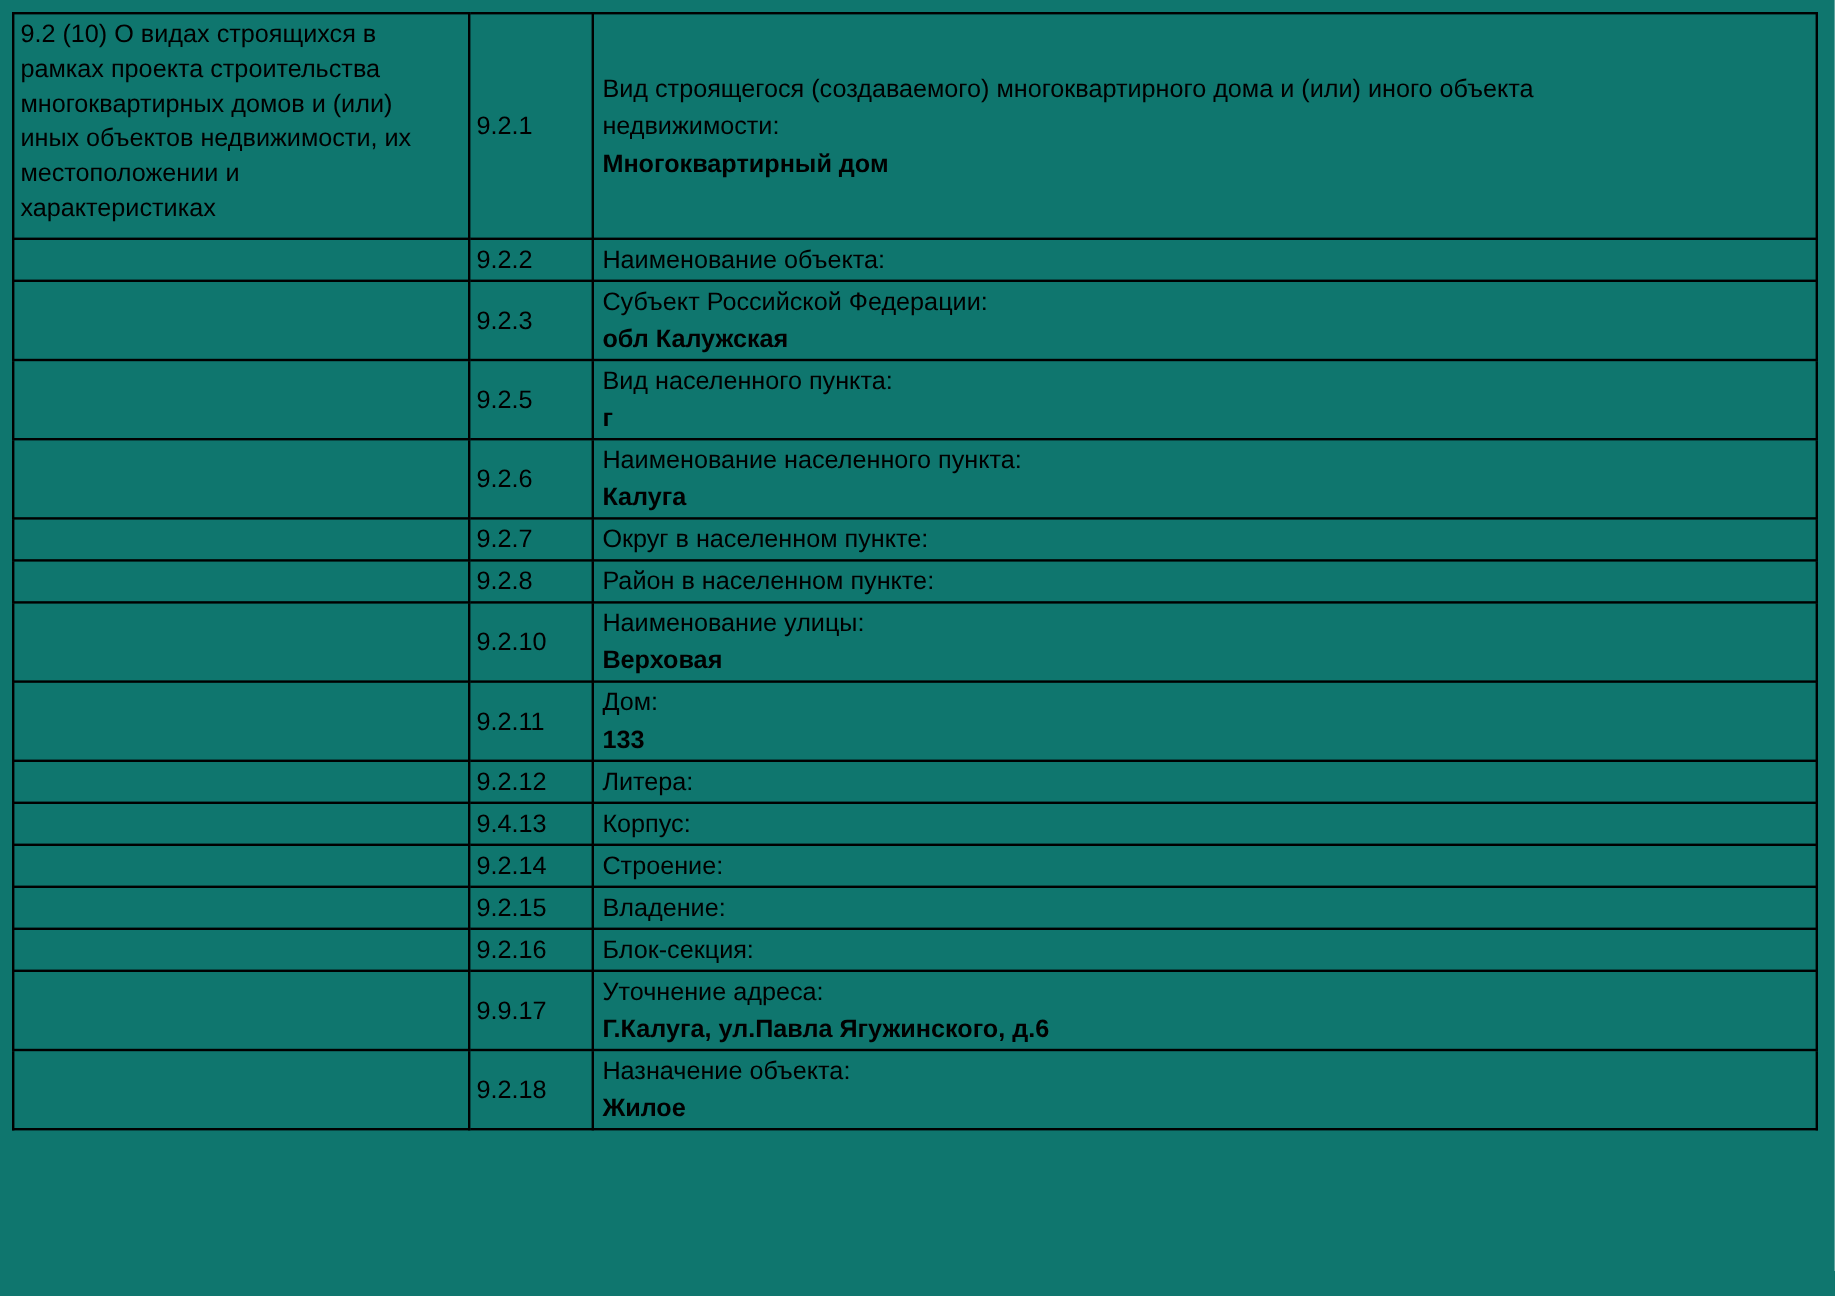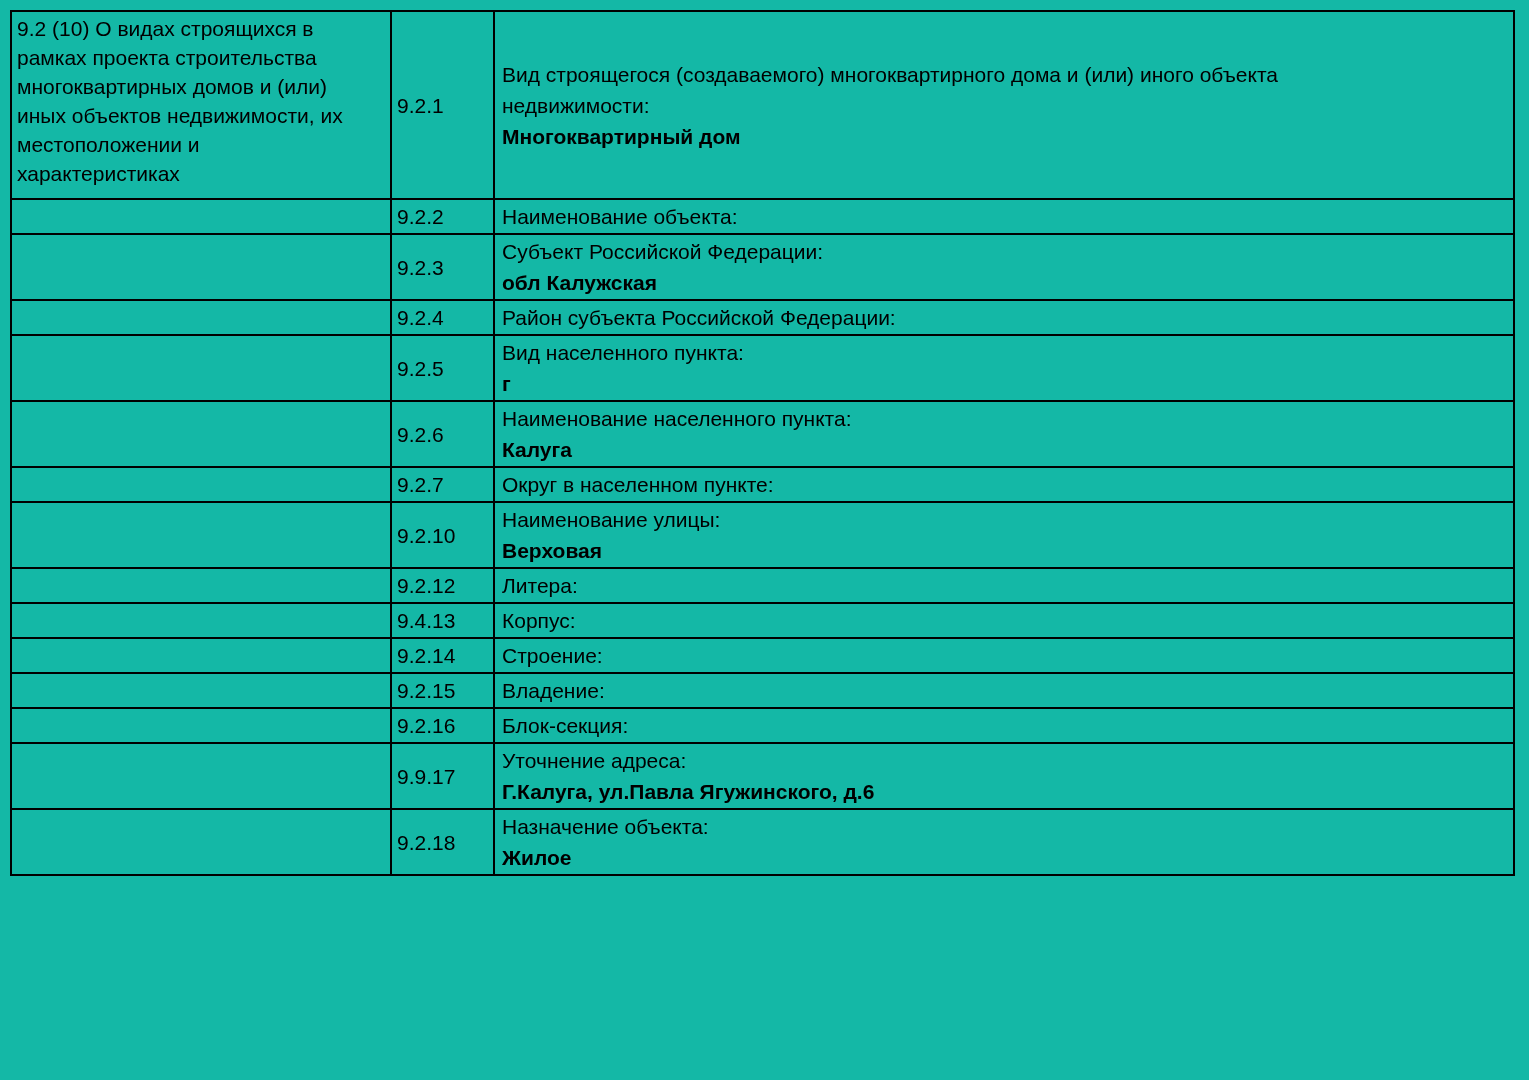--- a/index.html
+++ b/index.html
@@ -4,21 +4,21 @@
 <style>
   html, body {
     margin: 0;
     padding: 0;
     background: #ffffff;
   }
   .page {
     position: relative;
     width: 1529px;
     height: 1080px;
-    background: #14b8a6;
+    background: #0f766e;
     overflow: hidden;
     font-family: "Liberation Sans", sans-serif;
     color: #000000;
   }
   table.decl {
     position: absolute;
     left: 10px;
     top: 10px;
     width: 1503px;
     border-collapse: collapse;
@@ -89,28 +89,20 @@
 
   <tr>
     <td class="section-cell"></td>
     <td class="num-cell">9.2.3</td>
     <td class="content-cell">
       <div class="field-label">Субъект Российской Федерации:</div>
       <div class="field-value">обл Калужская</div>
     </td>
   </tr>
 
-  <tr>
-    <td class="section-cell"></td>
-    <td class="num-cell">9.2.4</td>
-    <td class="content-cell">
-      <div class="field-label">Район субъекта Российской Федерации:</div>
-      <div class="field-value"></div>
-    </td>
-  </tr>
 
   <tr>
     <td class="section-cell"></td>
     <td class="num-cell">9.2.5</td>
     <td class="content-cell">
       <div class="field-label">Вид населенного пункта:</div>
       <div class="field-value">г</div>
     </td>
   </tr>
 
@@ -125,31 +117,47 @@
 
   <tr>
     <td class="section-cell"></td>
     <td class="num-cell">9.2.7</td>
     <td class="content-cell">
       <div class="field-label">Округ в населенном пункте:</div>
       <div class="field-value"></div>
     </td>
   </tr>
 
+  <tr>
+    <td class="section-cell"></td>
+    <td class="num-cell">9.2.8</td>
+    <td class="content-cell">
+      <div class="field-label">Район в населенном пункте:</div>
+      <div class="field-value"></div>
+    </td>
+  </tr>
 
 
   <tr>
     <td class="section-cell"></td>
     <td class="num-cell">9.2.10</td>
     <td class="content-cell">
       <div class="field-label">Наименование улицы:</div>
       <div class="field-value">Верховая</div>
     </td>
   </tr>
 
+  <tr>
+    <td class="section-cell"></td>
+    <td class="num-cell">9.2.11</td>
+    <td class="content-cell">
+      <div class="field-label">Дом:</div>
+      <div class="field-value">133</div>
+    </td>
+  </tr>
 
   <tr>
     <td class="section-cell"></td>
     <td class="num-cell">9.2.12</td>
     <td class="content-cell">
       <div class="field-label">Литера:</div>
       <div class="field-value"></div>
     </td>
   </tr>
 

